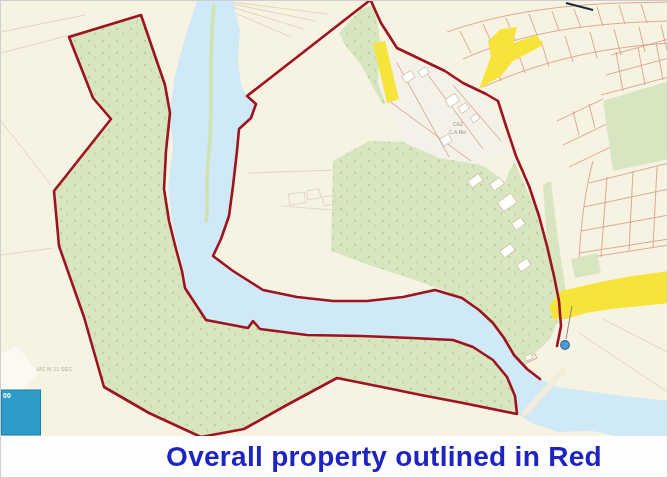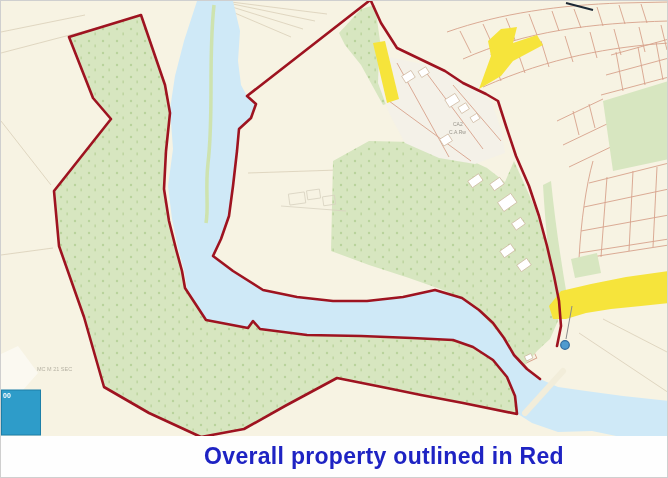--- a/index.html
+++ b/index.html
@@ -32,21 +32,21 @@
   .legendtext{font-family:"Liberation Sans",sans-serif;font-weight:bold;fill:#ffffff;}
   .bridge{stroke:#f2edda;stroke-width:6;fill:none;stroke-linecap:round;}
   .navy{stroke:#1c2836;stroke-width:2;fill:none;}
   .caption-band{
     position:absolute;left:0;right:0;bottom:0;height:41px;
     background:#fefefe;display:flex;align-items:center;justify-content:center;
     padding-left:100px;box-sizing:border-box;
   }
   .caption-band span{
     font-family:"Liberation Sans",sans-serif;font-weight:bold;
-    font-size:23px;letter-spacing:.3px;color:var(--caption-blue,#1e23c3);
+    font-size:28px;letter-spacing:.3px;color:var(--caption-blue,#1e23c3);
     white-space:nowrap;
     text-align:right;
   }
 </style>
 </head>
 <body>
 
 <div class="stage">
   <svg width="668" height="478" viewBox="0 0 668 478" xmlns="http://www.w3.org/2000/svg">
     <defs>

